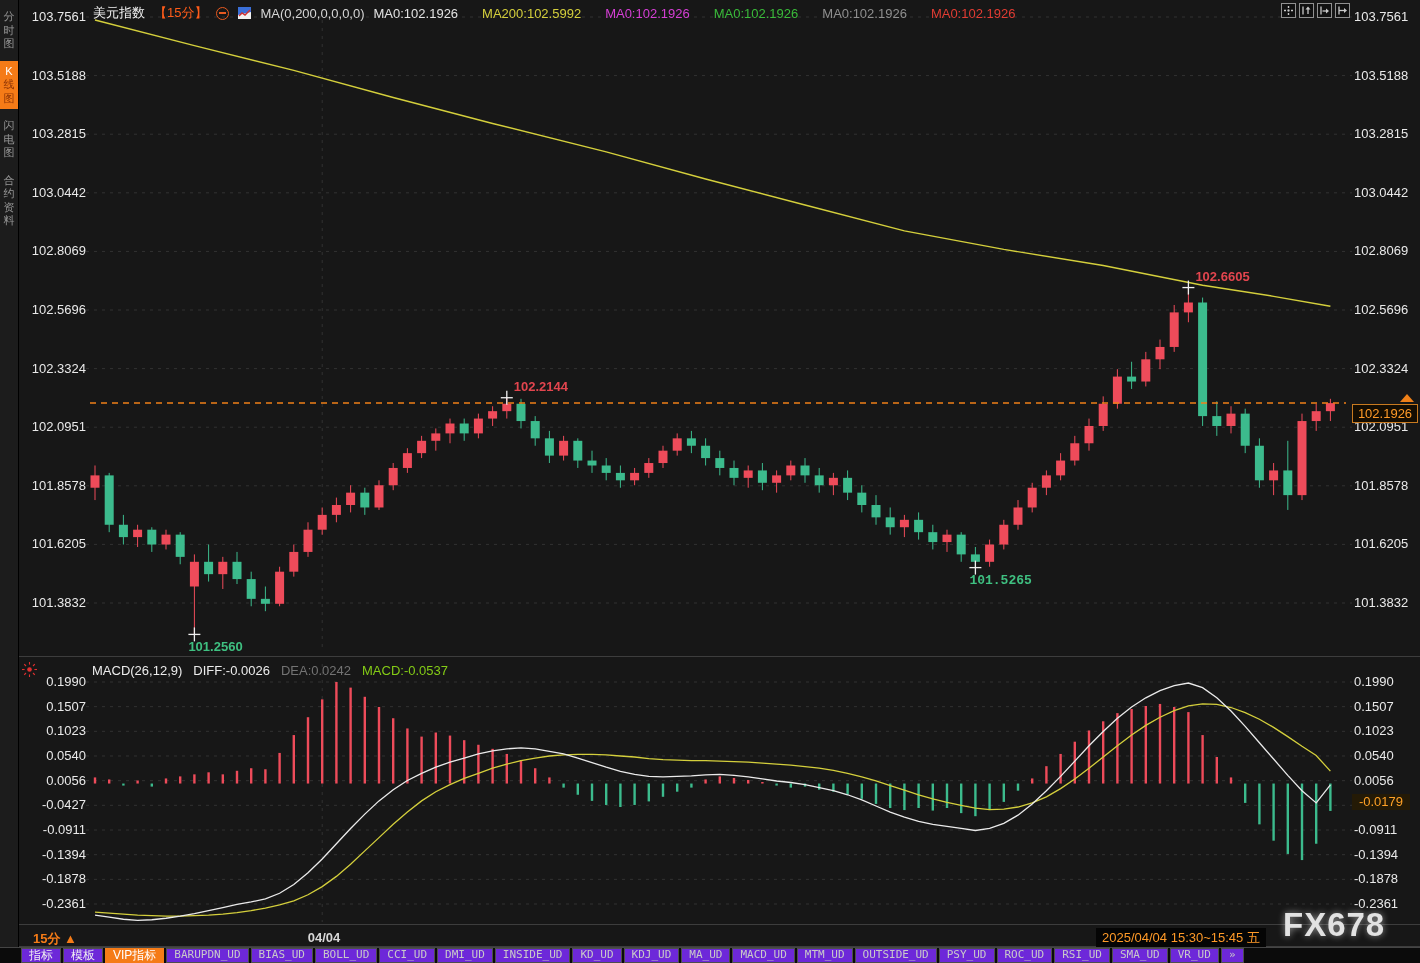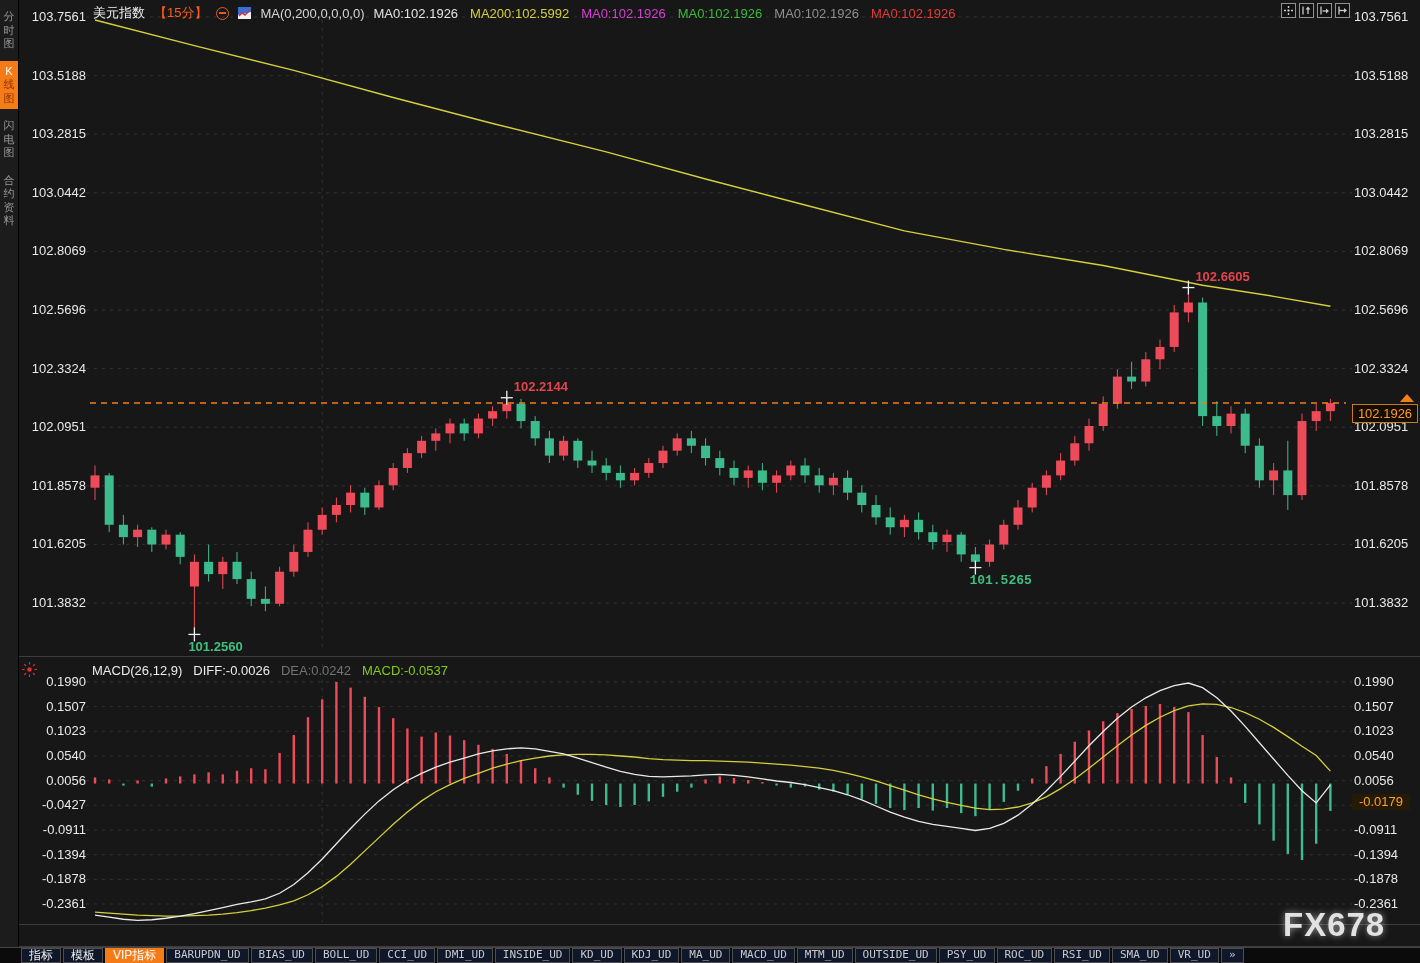--- a/index.html
+++ b/index.html
@@ -11,21 +11,21 @@
   .side-item span{display:block;line-height:13.5px;}
   .side-item.active{background:#f57b17;color:#fff;}
   .side-item.active span.rest{color:#8f3506;}
   
   #main-header{position:absolute;left:93px;top:4px;z-index:6;display:flex;align-items:center;gap:9px;font-size:13px;white-space:nowrap;}
   #sym{color:#f2f2f2;} #period{color:#ff5c1a;}
   #minus-icon{width:11px;height:11px;border:1.5px solid #e85a20;border-radius:50%;position:relative;display:inline-block;}
   #minus-icon:after{content:"";position:absolute;left:2px;right:2px;top:4.5px;height:1.5px;background:#e85a20;}
   #mini-chart-icon{width:13px;height:12px;display:inline-block;}
   #formula{color:#d6d6d6;}
-  #ma-values{display:flex;gap:12px;align-items:flex-end;}
+  #ma-values{display:flex;gap:24px;align-items:flex-end;}
   
   #top-icons{position:absolute;right:70px;top:3px;z-index:6;display:flex;gap:3px;}
   .ticon{width:13px;height:13px;border:1px solid #909090;background:#111;position:relative;cursor:pointer;}
   .ticon svg{position:absolute;left:0;top:0;}
   
   .axis{position:absolute;z-index:4;font-size:13px;color:#e9e9e9;}
   .axis .tick{position:absolute;line-height:16px;width:100%;}
   #ax-main-l{left:16px;top:0;width:70px;height:660px;text-align:right;}
   #ax-main-r{left:1354px;top:0;width:66px;height:660px;text-align:left;}
   #ax-macd-l{left:16px;top:0;width:70px;height:963px;text-align:right;}
@@ -45,21 +45,21 @@
   
   #xaxis-strip{position:absolute;left:0;top:925px;width:1420px;height:22px;z-index:5;}
   #tf-label{position:absolute;left:33px;top:5px;color:#f57b17;font-size:13px;font-weight:bold;}
   #date-label{position:absolute;left:296px;top:5px;width:56px;text-align:center;color:#d8d8d8;font-size:13px;font-weight:bold;}
   #session-label{position:absolute;left:1096px;top:3px;background:#050505;color:#ff9a28;font-size:13px;padding:1px 6px;}
   #watermark{position:absolute;left:1283px;top:906px;z-index:7;font-size:33px;font-weight:bold;color:#e2e2e2;
     letter-spacing:1px;text-shadow:0 0 7px rgba(255,255,255,.55);}
   
   #toolbar{position:absolute;left:0;bottom:0;width:1420px;height:16px;background:#0b0b0b;border-top:1px solid #454545;
     display:flex;align-items:center;gap:2px;padding-left:21px;z-index:8;box-sizing:border-box;}
-  .tab{height:13px;line-height:12px;border:1px solid #4e4e4e;background:#0f172a;color:#c9c9c9;
+  .tab{height:13px;line-height:12px;border:1px solid #4e4e4e;background:#6d28d9;color:#c9c9c9;
     padding:0 7px;font-size:11px;font-family:"DejaVu Sans Mono",monospace;cursor:pointer;white-space:nowrap;}
   .tab.cn{font-family:"Liberation Sans",sans-serif;font-size:12px;color:#f0f0f0;}
   .tab.active{background:#f57b17;border-color:#f57b17;color:#fff;font-family:"Liberation Sans",sans-serif;font-size:12px;}
   svg#chart-svg{position:absolute;left:0;top:0;z-index:2;}
 </style>
 </head>
 <body>
 
 <div id="app">
 
@@ -532,20 +532,25 @@
     </g>
       </svg></span>
 
   <div id="macd-header">
     <span class="f">MACD(26,12,9)</span>
     <span class="f">DIFF:-0.0026</span>
     <span class="dea">DEA:0.0242</span>
     <span class="macd">MACD:-0.0537</span>
   </div>
 
+  <div id="xaxis-strip">
+    <span id="tf-label"><span>15分</span> <span>▲</span></span>
+    <span id="date-label">04/04</span>
+    <span id="session-label">2025/04/04 15:30~15:45 五</span>
+  </div>
 
   <div id="watermark">FX678</div>
 
   <div id="toolbar">
       <span class="tab cn">指标</span>
       <span class="tab cn">模板</span>
       <span class="tab cn active">VIP指标</span>
       <span class="tab">BARUPDN_UD</span>
       <span class="tab">BIAS_UD</span>
       <span class="tab">BOLL_UD</span>

